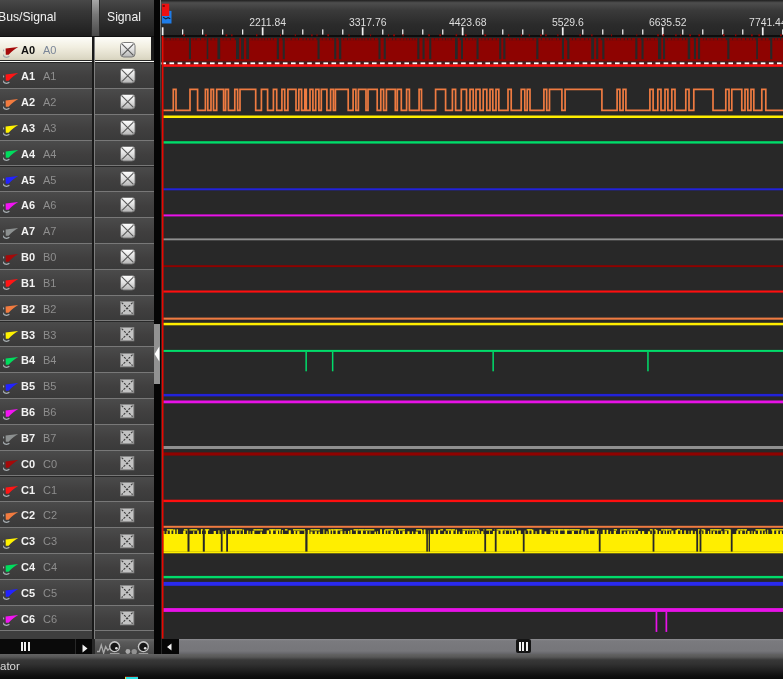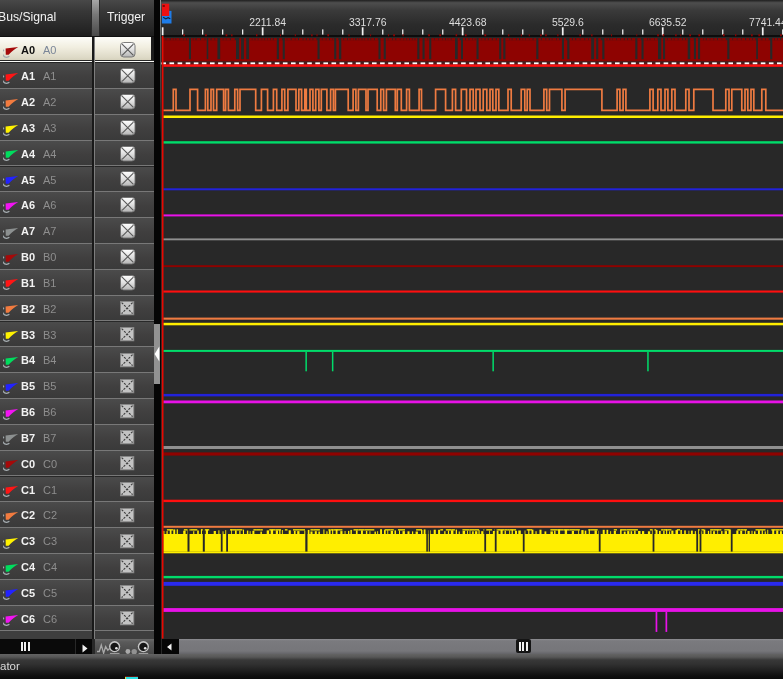--- a/index.html
+++ b/index.html
@@ -8,21 +8,21 @@
 .sec{position:absolute;left:43px;font-size:11px;color:#8e8e8e;}
 </style></head><body>
 <div id="app">
 <div class="abs" style="left:161.4px;top:0;width:621.6px;height:35.2px;background:linear-gradient(#1f1f1f 0%,#4e4e4e 8%,#3a3a3a 30%,#2b2b2b 70%,#262626 100%);"></div>
 <div class="abs" style="left:161.4px;top:35.2px;width:621.6px;height:2.0px;background:#0d0d0d;"></div>
 <div class="abs" style="left:0;top:0;width:90.7px;height:36.2px;background:linear-gradient(#484848,#383838 30%,#242424 85%,#1d1d1d);"></div>
 <div class="abs" style="left:90.7px;top:0;width:8.9px;height:36.2px;background:linear-gradient(#a6a6a6,#787878 40%,#4a4a4a);border-left:1px solid #2a2a2a;border-right:1px solid #2a2a2a;"></div>
 <div class="abs" style="left:99.6px;top:0;width:54.70000000000002px;height:36.2px;background:linear-gradient(#484848,#383838 30%,#242424 85%,#1d1d1d);"></div>
 <div class="abs" style="left:0;top:36.2px;width:154.3px;height:1.2px;background:#101010;"></div>
 <div class="abs" style="left:-2px;top:10px;font-size:12.2px;color:#f2f2f2;">Bus/Signal</div>
-<div class="abs" style="left:107px;top:10px;font-size:12.2px;color:#f2f2f2;">Trigger</div>
+<div class="abs" style="left:107px;top:10px;font-size:12.2px;color:#f2f2f2;">Signal</div>
 <div class="abs" style="left:0;top:37.4px;width:150.6px;height:23.1px;background:linear-gradient(#fdfdf9,#f1eee0 45%,#ddd9c6 90%,#d6d2bd);"></div>
 <div class="abs" style="left:150.6px;top:37.4px;width:3.7px;height:23.1px;background:#1c1c1c;"></div>
 <div class="abs" style="left:0;top:60.5px;width:154.3px;height:1.1px;background:#fbfbf8;"></div>
 <div class="abs" style="left:0;top:61.6px;width:154.3px;height:1.6px;background:#232323;"></div>
 <svg style="position:absolute;left:2.5px;top:45.7px" width="16" height="12">
       <path d="M1.0,3.8 A4.1,4.1 0 0 0 6.4,10.3" fill="none" stroke="#a3abaf" stroke-width="1.25"></path>
       <path d="M2.6,2.4 L15.2,0.9 C11.0,3.6 9.2,5.2 7.8,6.6 L5.6,8.7 L2.8,8.8 Z" fill="#a50909"></path>
     </svg>
 <span class="nm" style="top:43.6px;color:#111;">A0</span>
 <span class="sec" style="top:43.6px;color:#7a8698;">A0</span>

